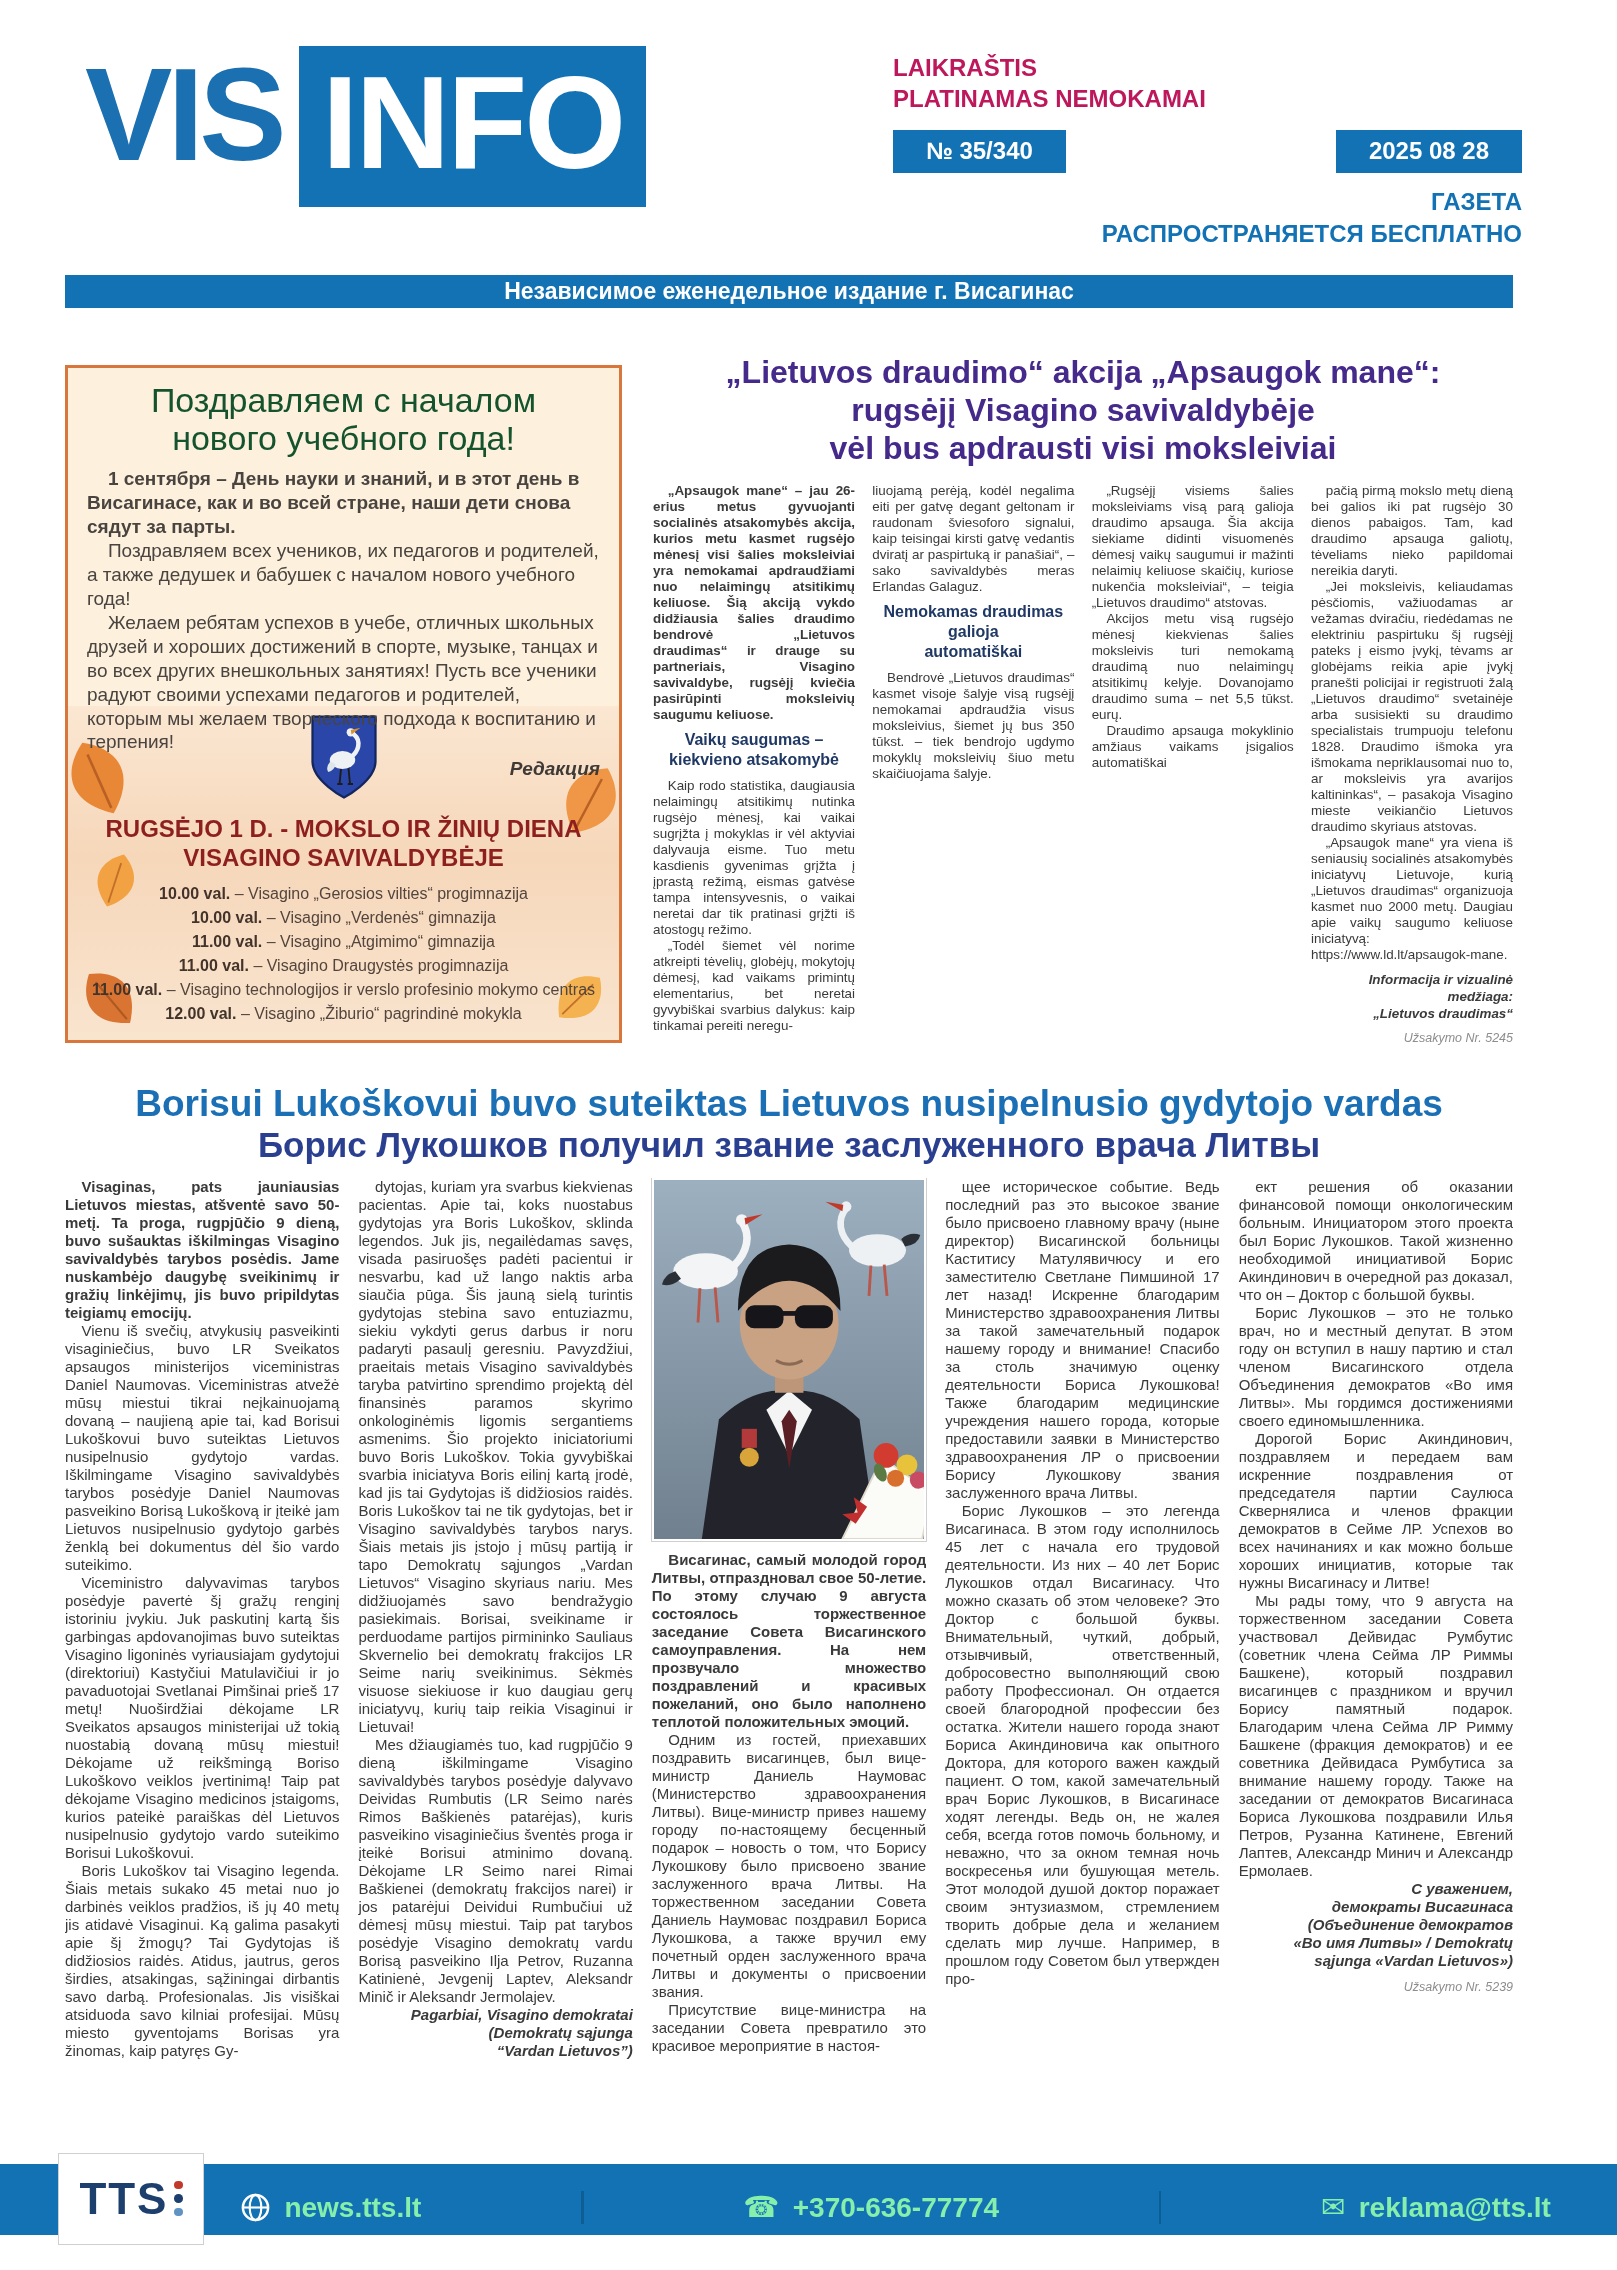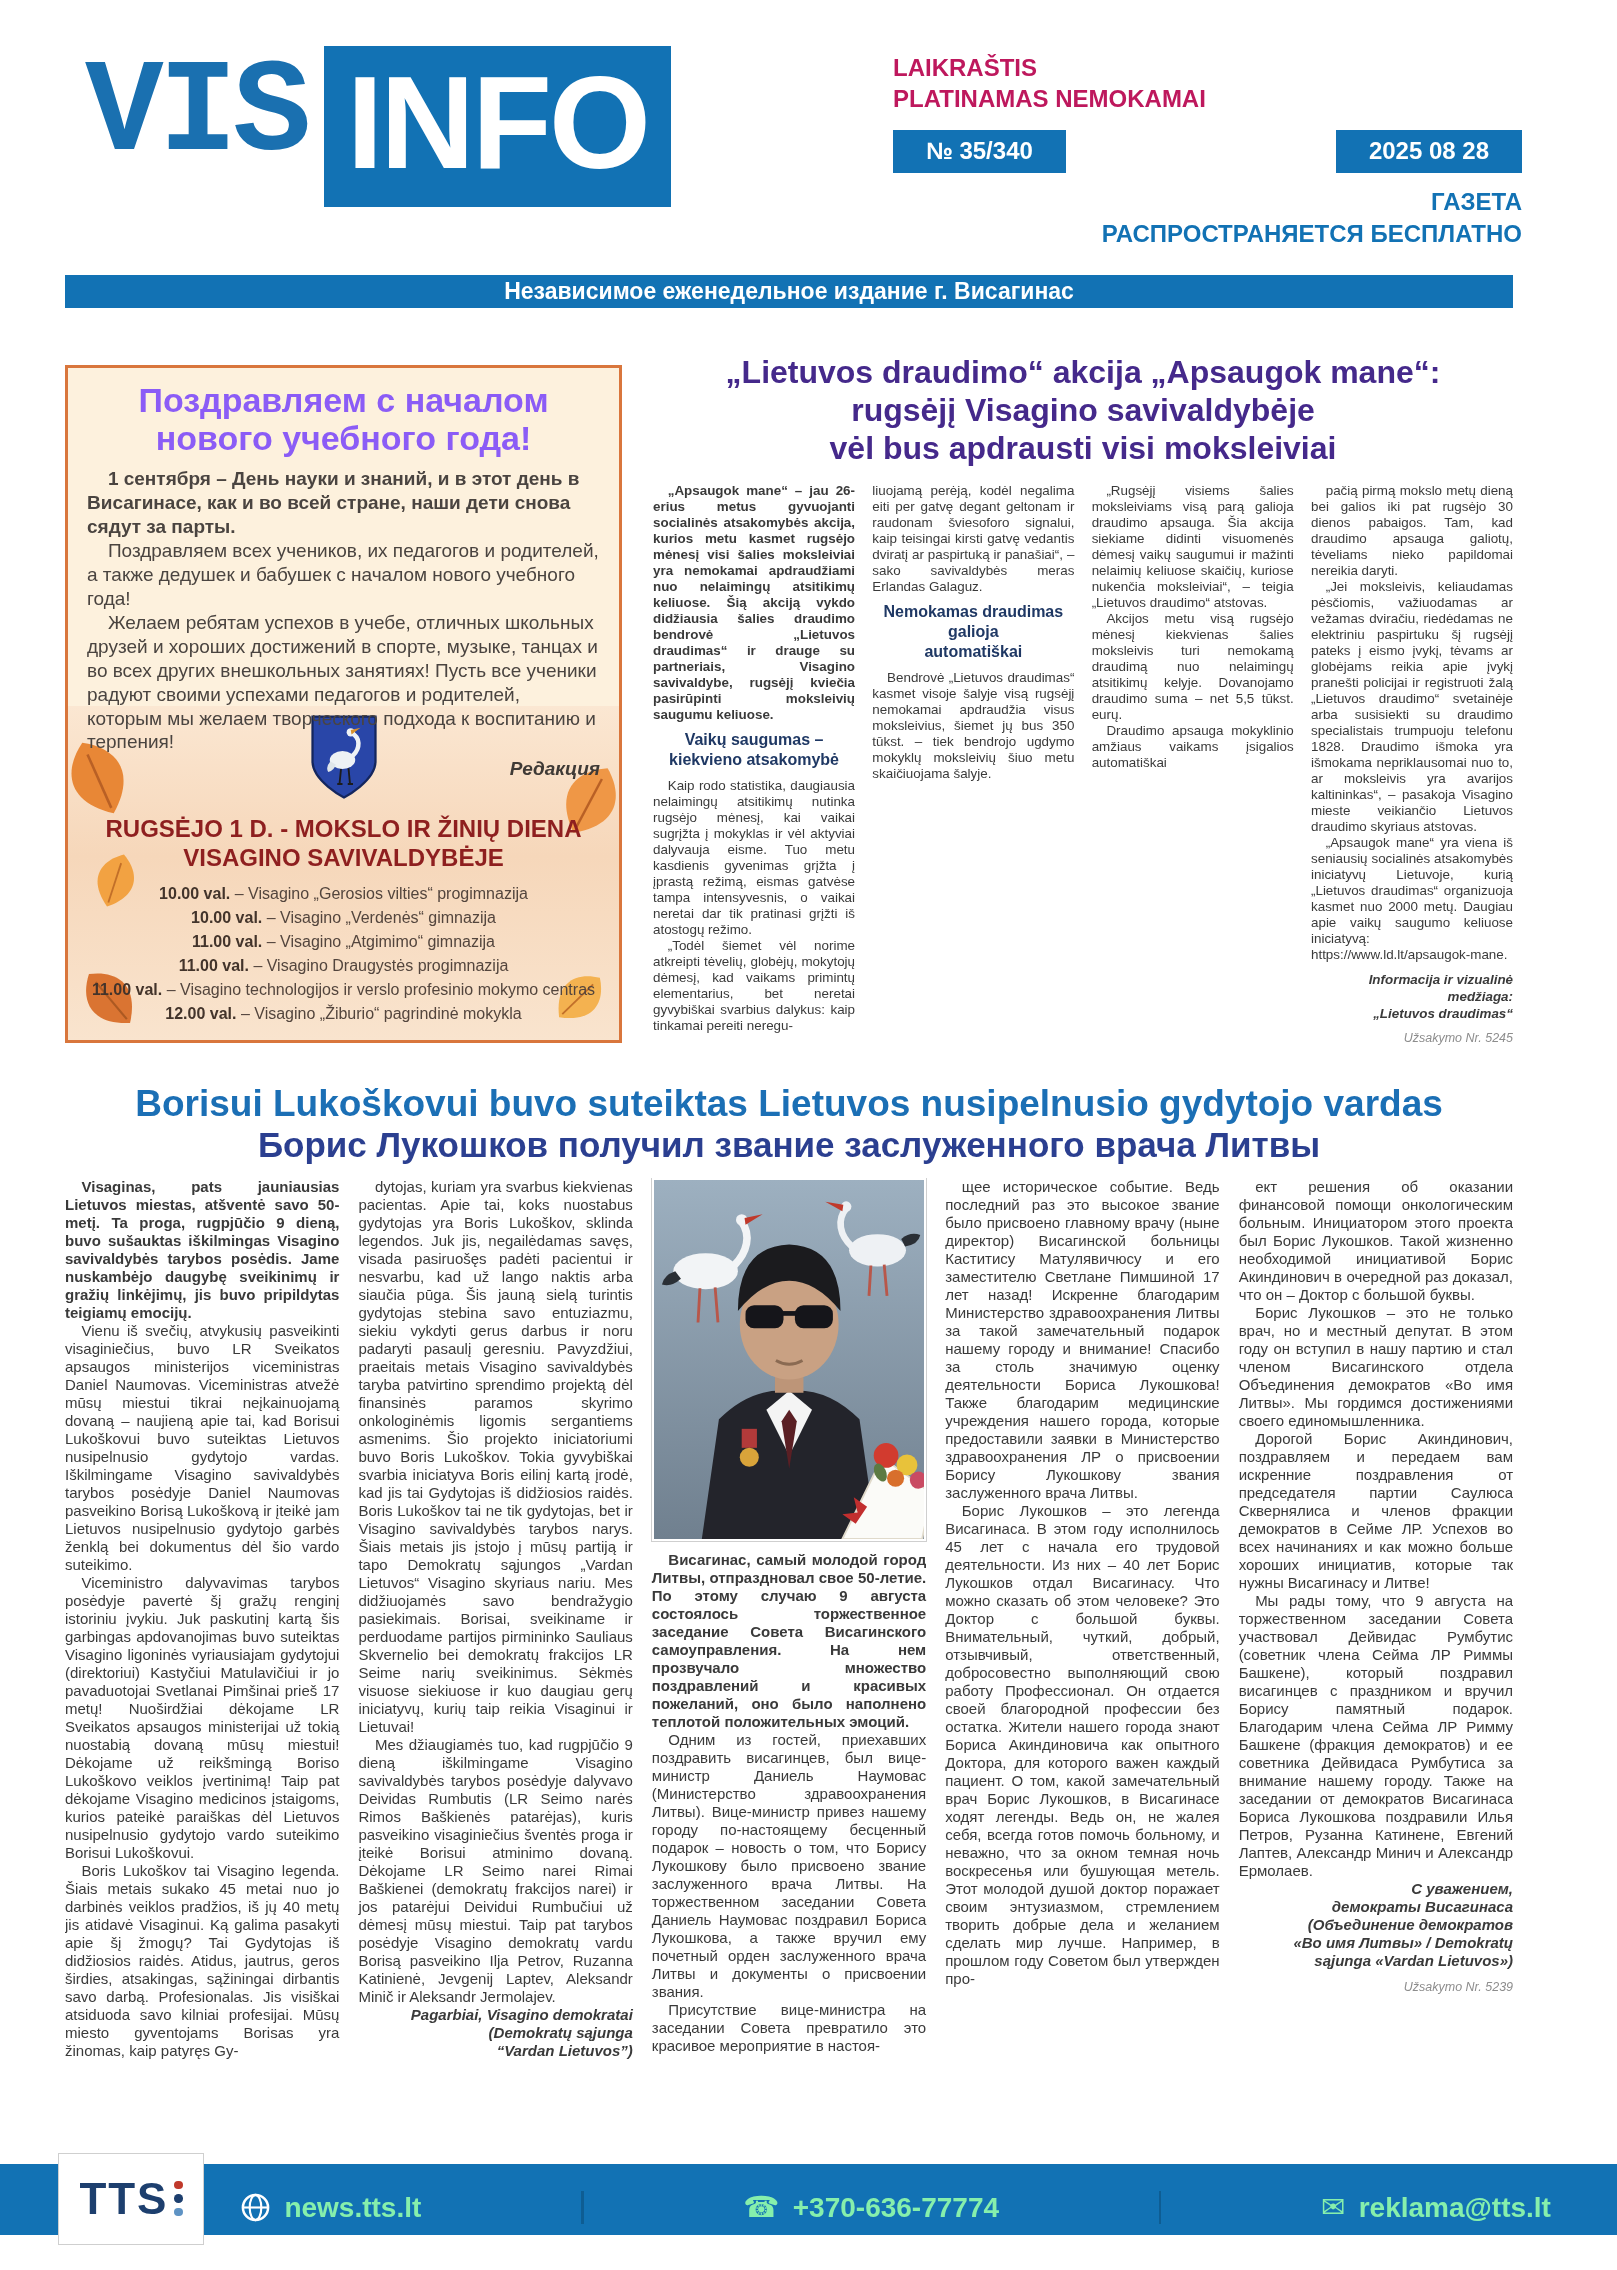--- a/index.html
+++ b/index.html
@@ -6,37 +6,37 @@
   html,body { margin:0; padding:0; background:#d9d9d9; }
   .page {
     position:relative; width:1618px; height:2270px; margin:0 auto;
     background:#ffffff; overflow:hidden;
     font-family:"Liberation Sans","DejaVu Sans",sans-serif; color:#333;
   }
 
   
   .masthead { position:absolute; left:85px; top:46px; right:96px; height:202px; }
   .logo { position:absolute; left:0; top:0; display:flex; align-items:flex-start; }
-  .logo-vis { color:#1a70b0; font-size:131px; font-weight:800; line-height:1.05; letter-spacing:-4.8px;font-family:Liberation Mono, monospace; }
+  .logo-vis { color:#1a70b0; font-size:131px; font-weight:800; line-height:1.05; letter-spacing:-4.8px; }
   .logo-info { background:#1272b4; color:#fff; font-size:131px; font-weight:800; line-height:1.05;
                padding:7.7px 23px 15.4px; margin-left:17.3px; letter-spacing:-2.9px; }
   .mast-right { position:absolute; right:0; top:5.8px; width:629px; }
   .tag-lt { color:#be185d; font-size:24px; font-weight:700; line-height:1.3; }
   .badge-row { display:flex; justify-content:space-between; margin-top:15.4px; }
   .badge { background:#1272b4; color:#fff; font-size:24px; font-weight:700; padding:7.7px 33px; }
   .tag-ru { margin-top:13.4px; text-align:right; color:#1272b4; font-size:24px; font-weight:700; line-height:1.3; }
 
   .banner { position:absolute; left:65px; top:275px; width:1448px; height:33px; background:#1272b4;
             color:#fff; font-size:23px; font-weight:700; text-align:center; line-height:33px; }
 
   
   .greeting { position:absolute; left:65px; top:365px; width:557px; height:678px;
               background:#fdf1dd; border:3.8px solid #d9763c; overflow:hidden; }
   .greet-text { padding:13.4px 19px 0; position:relative; z-index:3; }
-  .greet-title { color:#8b5cf6; font-weight:700; font-size:34px; line-height:1.12; text-align:center; margin-bottom:9.6px; }
+  .greet-title { color:#14532d; font-weight:400; font-size:34px; line-height:1.12; text-align:center; margin-bottom:9.6px; }
   .greet-text p { font-size:19px; line-height:1.26; color:#4a4440; margin:0; text-indent:1.1em; }
   .greet-lead { font-weight:700; }
   .greet-sig { text-align:right; font-style:italic; font-weight:700; font-size:19px; margin-top:3.8px; color:#3f3a36; }
 
   .greet-lower { position:absolute; left:0; right:0; top:338px; bottom:0;
                  background:linear-gradient(180deg,#fbe7d2 0%,#f6d7ba 45%,#f9e4ce 100%); }
   .leaf { position:absolute; z-index:1; opacity:.95; }
   .coat { position:absolute; left:50%; top:5.8px; transform:translateX(-50%); z-index:2; }
   .sched-head { margin-top:108px; text-align:center; color:#8e1f1f; font-weight:800; font-size:24px;
                 line-height:1.22; position:relative; z-index:2; }

